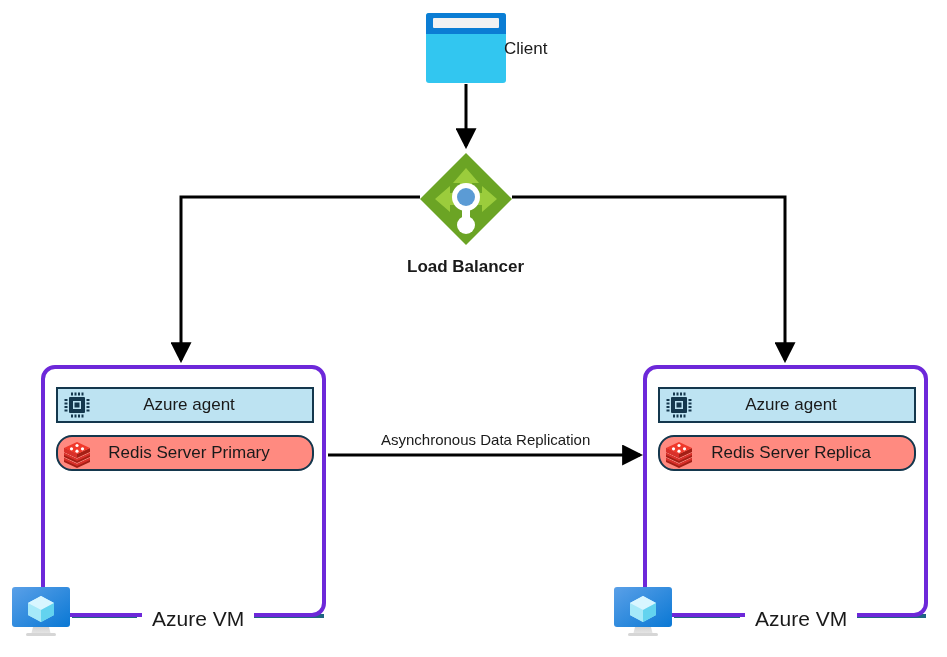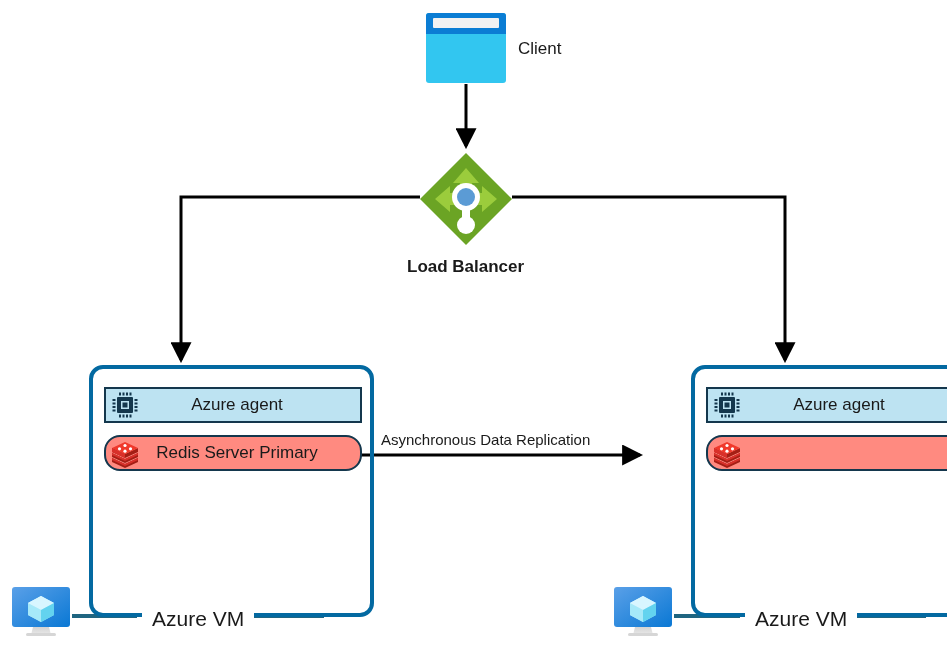--- a/index.html
+++ b/index.html
@@ -70,25 +70,24 @@
     position: absolute;
     left: 419px;
     top: 152px;
     width: 94px;
     height: 94px;
   }
 
   
   .vm-box {
     position: absolute;
-    border: 4px solid #0369a1;
+    border: 4px solid #6d28d9;
     border-radius: 14px;
     box-sizing: border-box;
     background: transparent;
-    margin-left: 48px;
   }
   .vm-box.left  { left: 41px;  top: 365px; width: 285px; height: 252px; }
   .vm-box.right { left: 643px; top: 365px; width: 285px; height: 252px; }
 
   
   .row {
     position: absolute;
     box-sizing: border-box;
     border: 2px solid #14374d;
     display: flex;
@@ -146,21 +145,21 @@
     position: absolute;
     left: 377px;
     top: 432px;
     font-size: 15px;
     color: #1a1a1a;
     white-space: nowrap;
     line-height: 1;
     background: #ffffff;
     padding: 0 4px;
   }
-  .client-caption { left: 518px; top: 40px; }
+  .client-caption { left: 504px; top: 40px; }
   .lb-caption     { left: 407px; top: 258px; font-weight: bold; }
 </style>
 </head>
 <body>
 
 <div id="diagram">
 
   <svg id="wires" viewBox="0 0 947 657" width="947" height="657">
     <defs>
       <marker id="arrowBlack" viewBox="0 0 10 10" refX="8.5" refY="5" markerWidth="7" markerHeight="7" orient="auto-start-reverse">
@@ -338,20 +337,21 @@
           <polygon points="2,15 15,21 28,15 28,17 15,23 2,17" fill="#d9302a"></polygon>
           <polygon points="2,10 15,16 28,10 28,14 15,20 2,14" fill="#a41f15"></polygon>
           <polygon points="15,4 28,10 15,16 2,10" fill="#f0392b"></polygon>
           <polygon points="2,10 15,16 15,20 2,14" fill="#d9302a"></polygon>
           <circle cx="15" cy="7.5" r="1.6" fill="#ffffff"></circle>
           <circle cx="9.5" cy="10.8" r="1.6" fill="#ffffff"></circle>
           <circle cx="20.5" cy="10.8" r="1.6" fill="#ffffff"></circle>
           <circle cx="15" cy="13.2" r="1.6" fill="#ffffff"></circle>
         </svg>
       </div>
+      <div class="row-label">Redis Server Replica</div>
     </div>
   </div>
 
   <div class="vm-icon right">
     <svg viewBox="0 0 62 62" width="62" height="62">
       <defs>
         <linearGradient id="monGradR" x1="0" y1="0" x2="1" y2="1">
           <stop offset="0%" stop-color="#5aa0e8"></stop>
           <stop offset="100%" stop-color="#0a78d4"></stop>
         </linearGradient>

